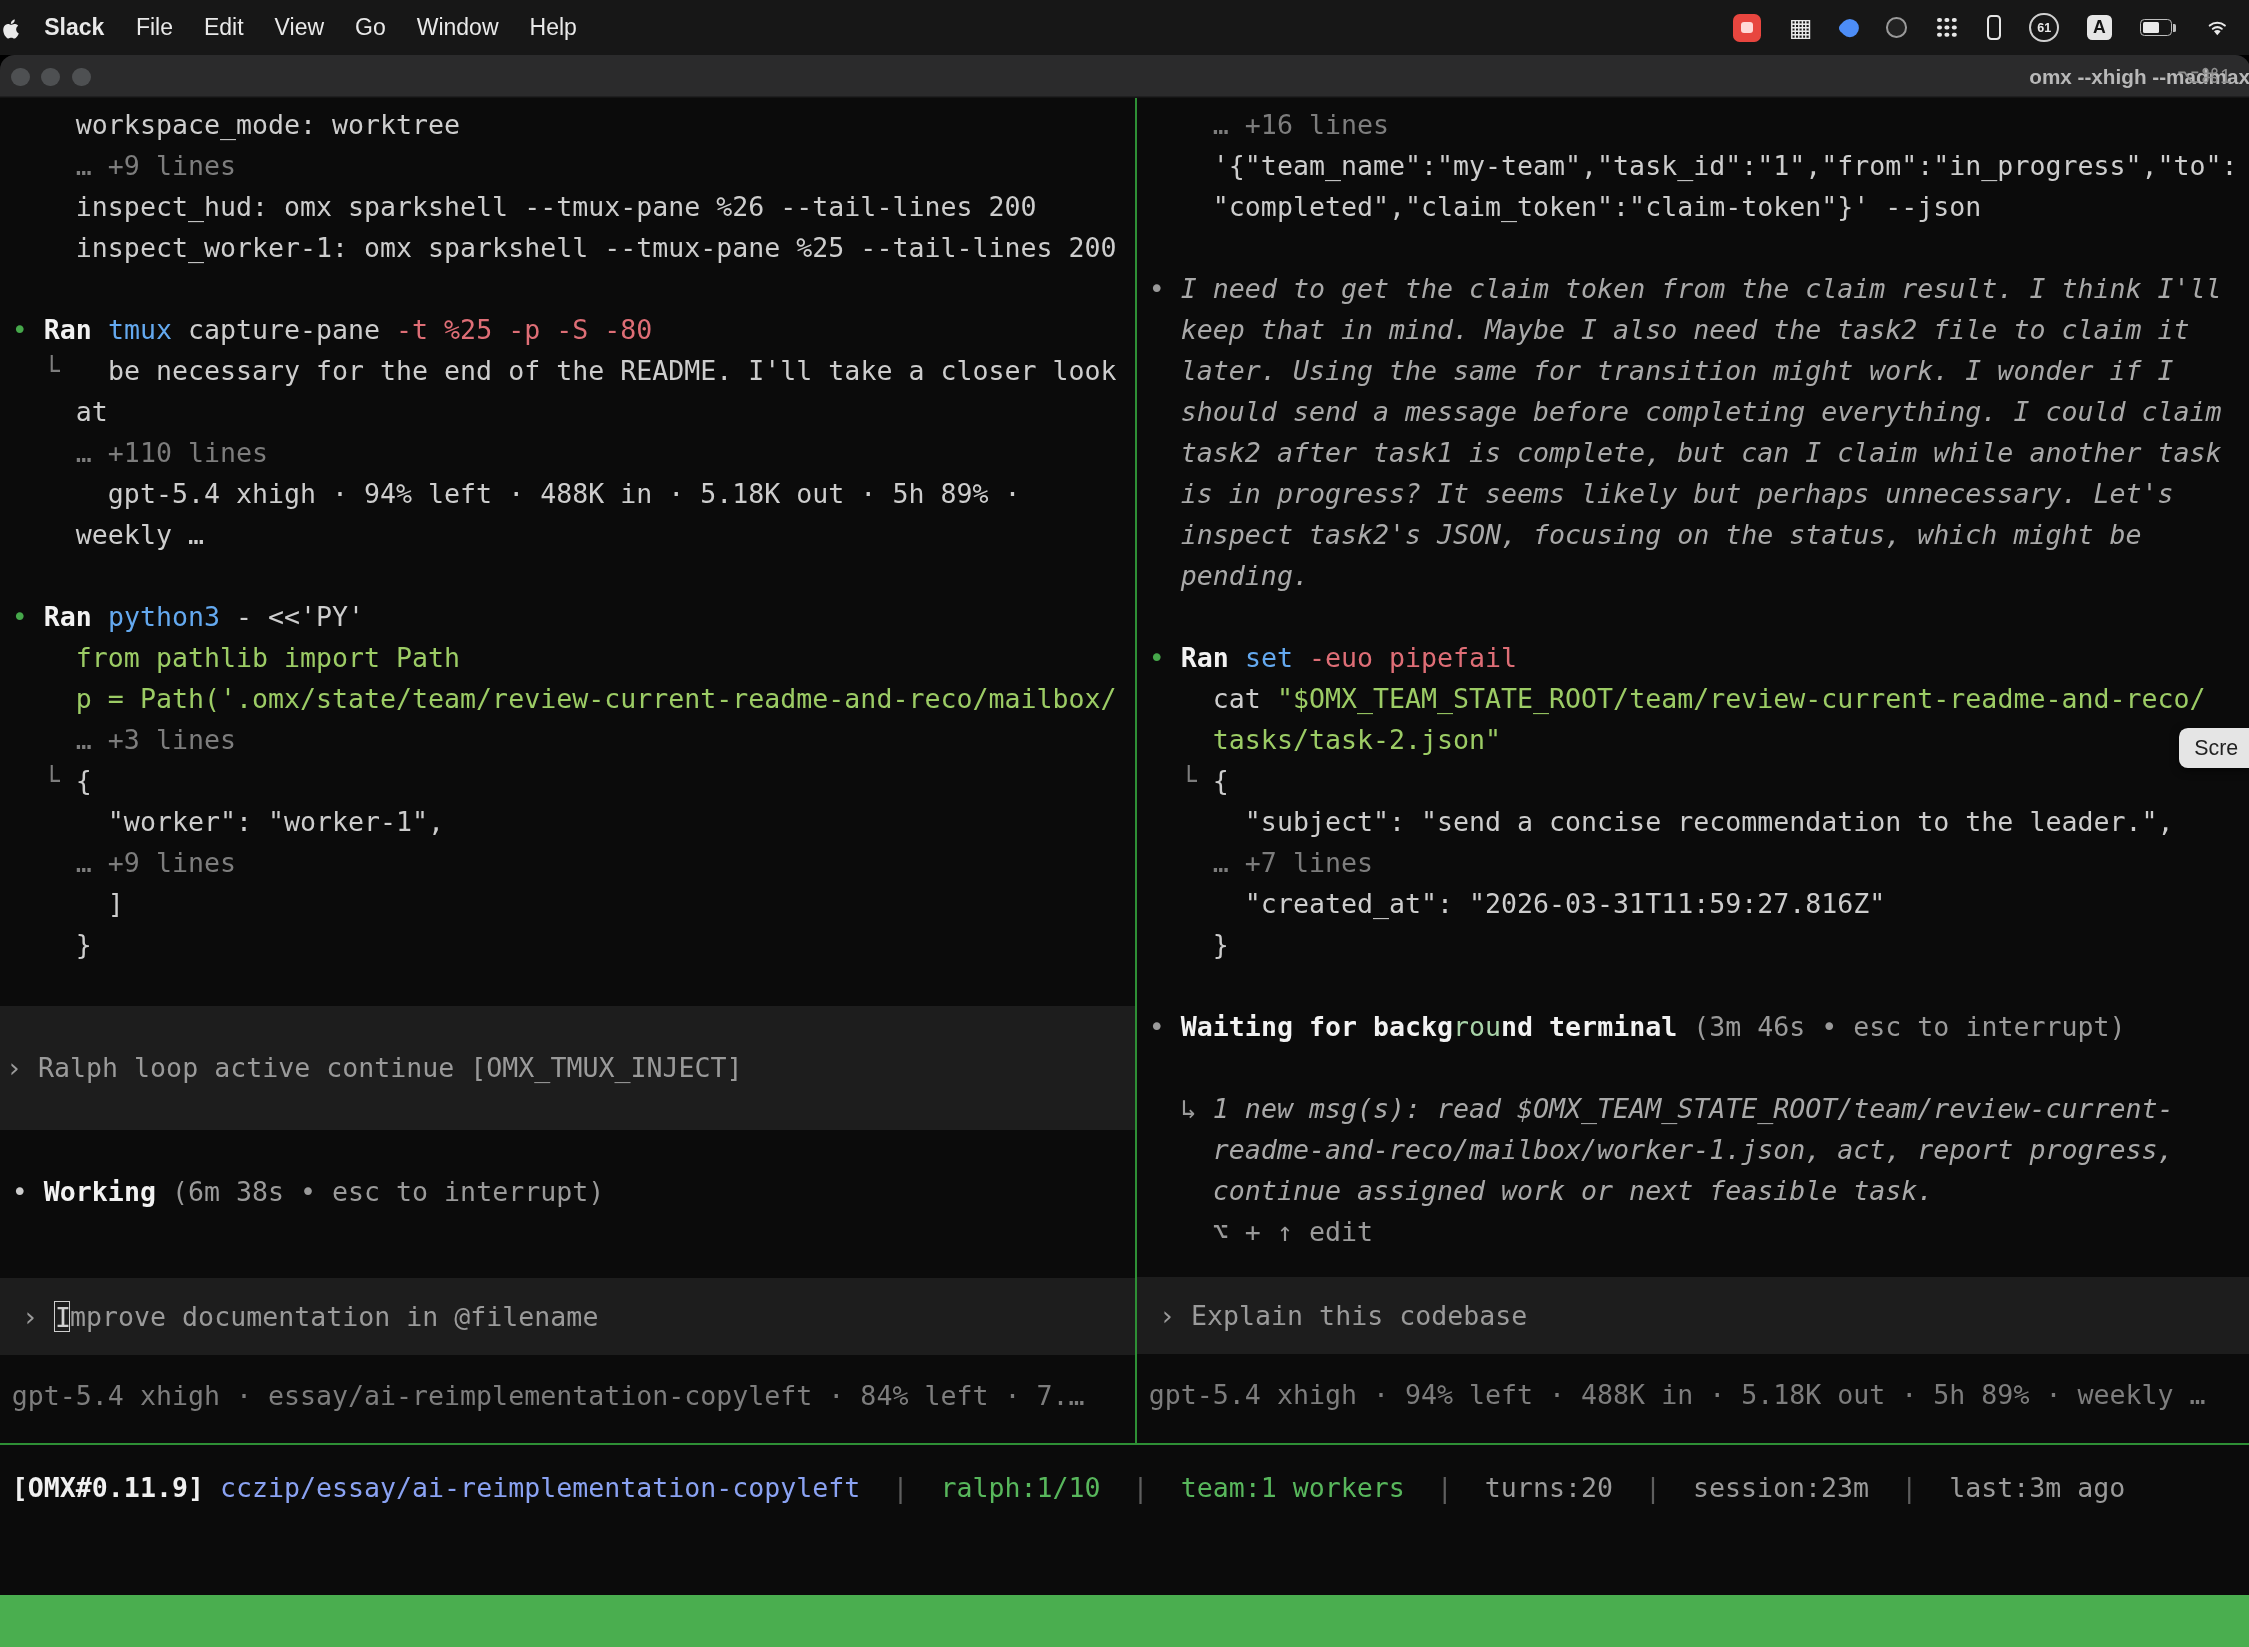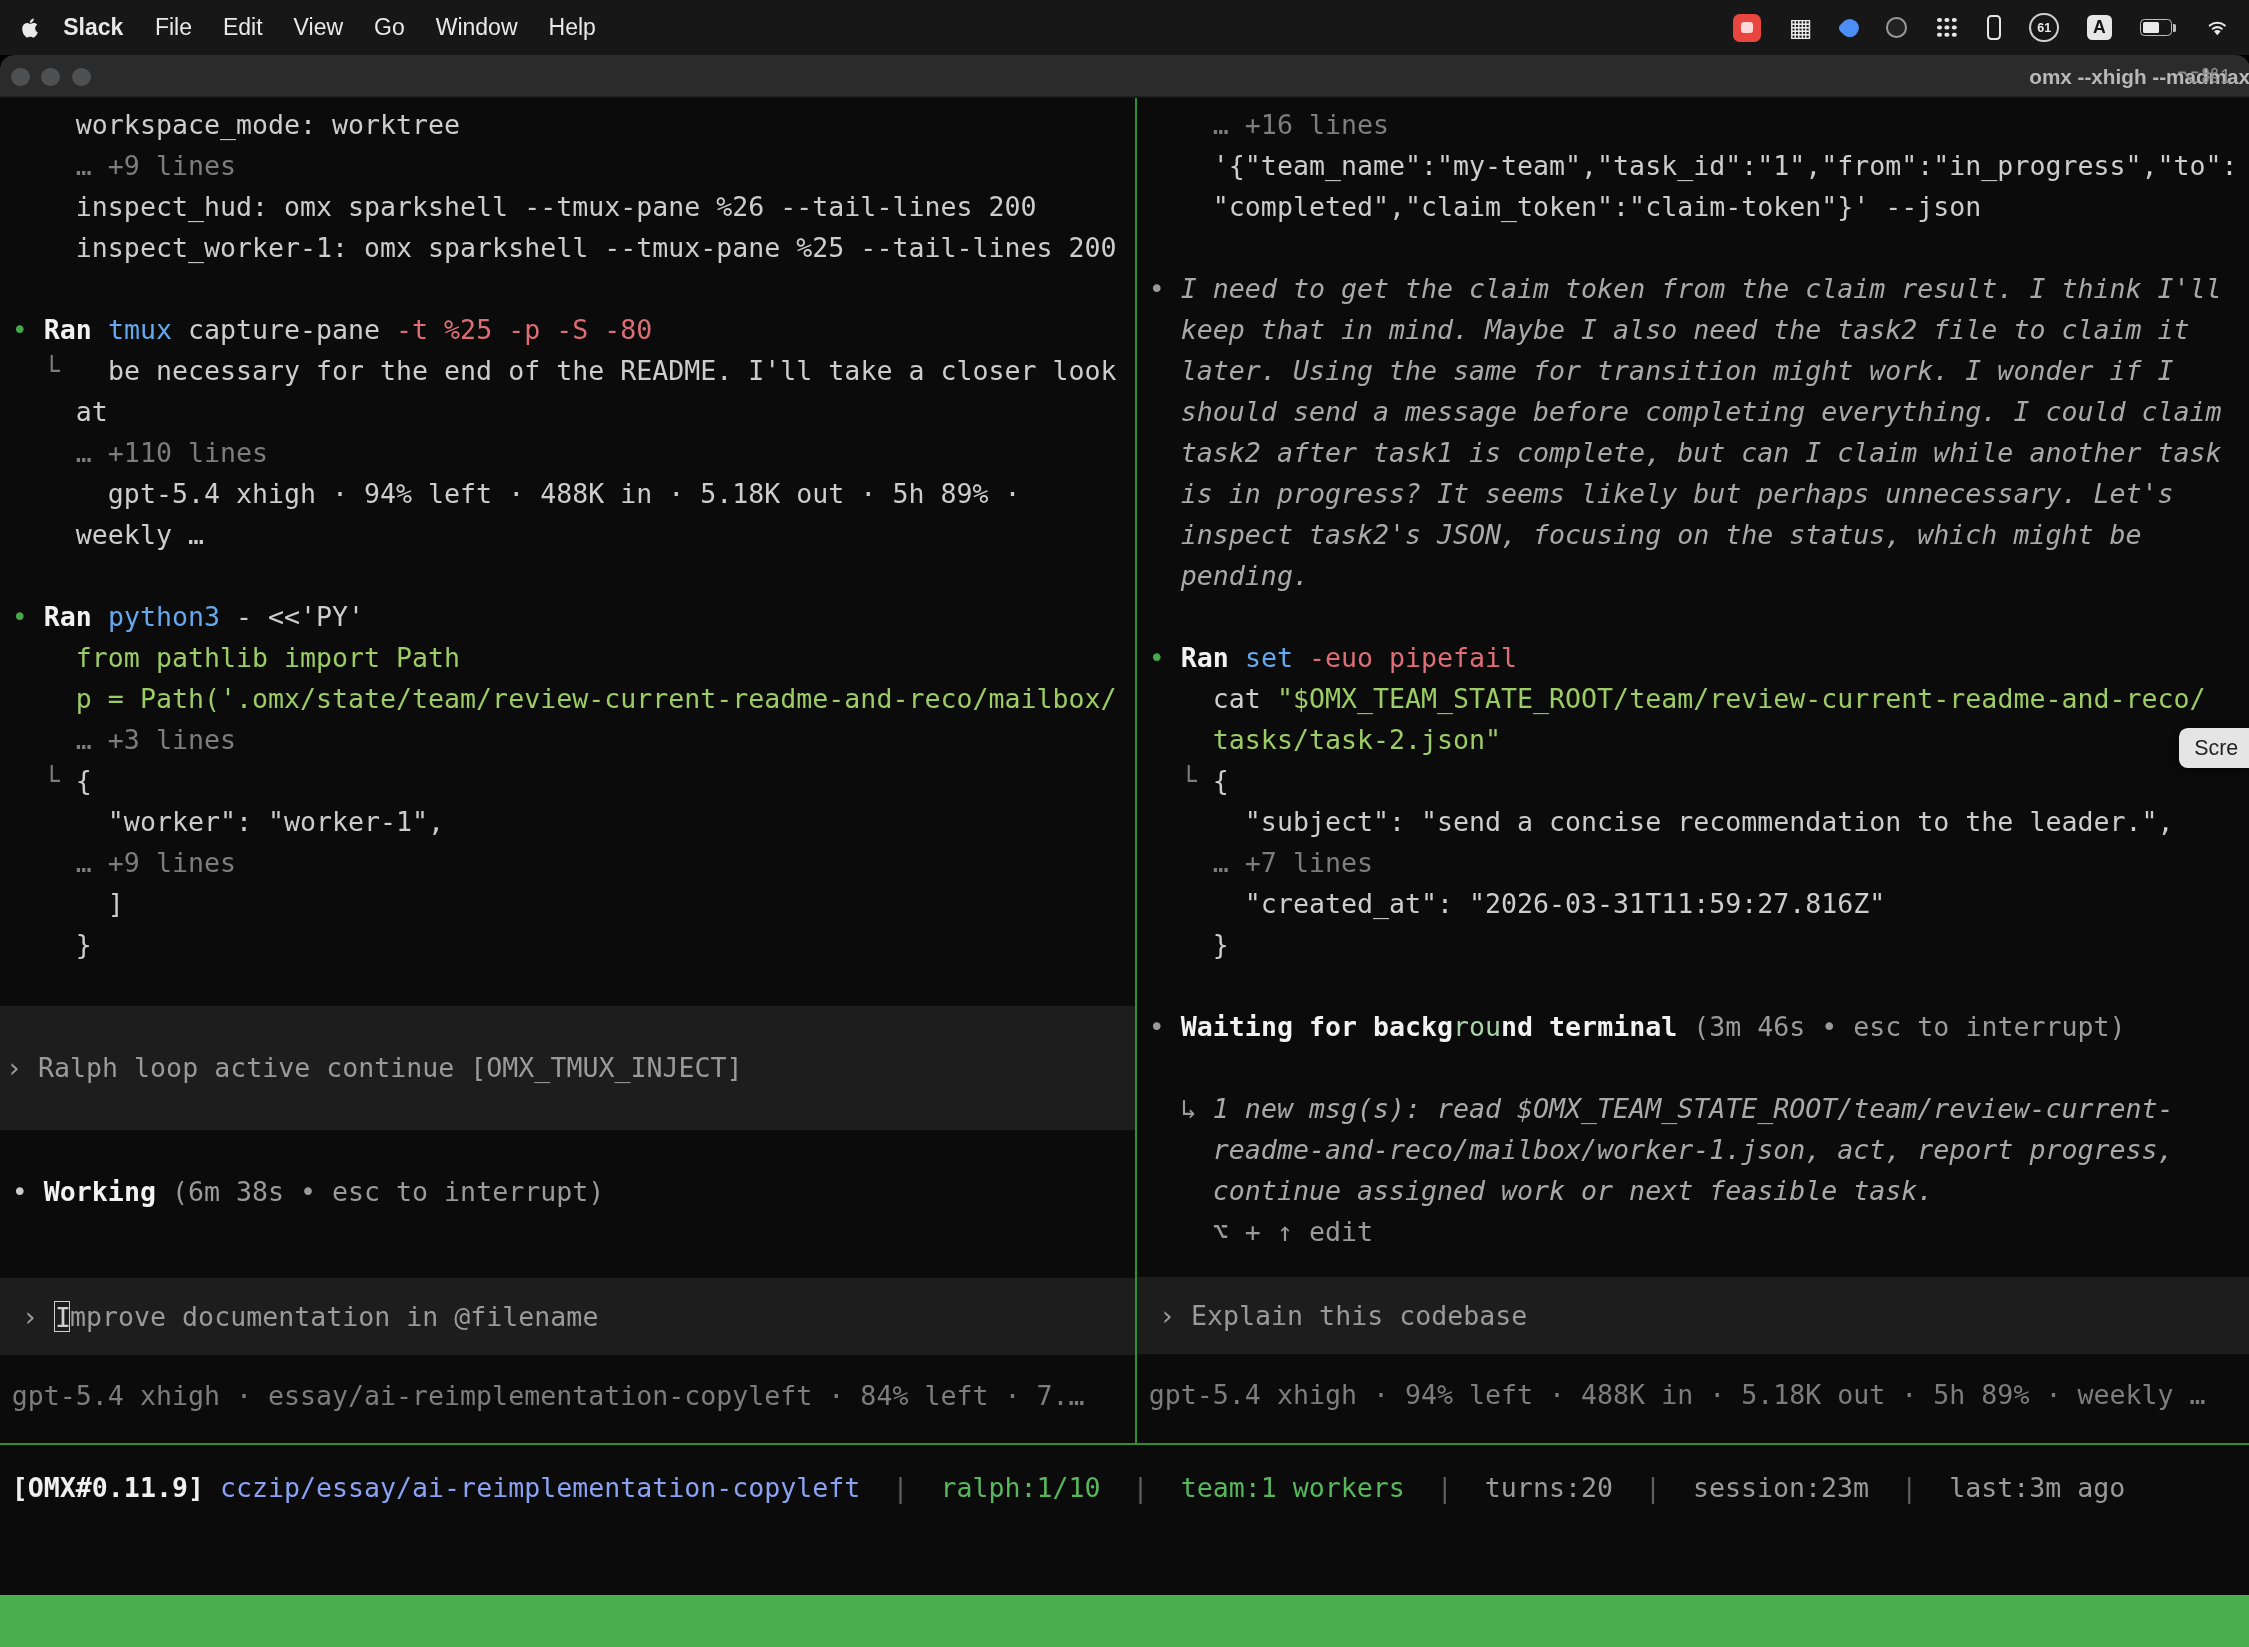--- a/index.html
+++ b/index.html
@@ -2,21 +2,21 @@
 <html style="font-size:11.8px"><head>
 <meta charset="utf-8">
 <style>
   *{margin:0;padding:0;box-sizing:border-box}
   html,body{width:2250px;height:1648px;background:#000;overflow:hidden}
   body{font-family:"Liberation Sans",sans-serif;position:relative}
 
   
   .menubar{position:absolute;top:0;left:0;width:2250px;height:55px;background:#171717;
     display:flex;align-items:center;justify-content:space-between;color:#e9e9e9;z-index:30}
-  .mb-left{display:flex;align-items:center;padding-left:19px}
+  .mb-left{display:flex;align-items:flex-end;}
   .mb-app{font-weight:bold;font-size:23px;margin:0 16px 0 20.7px}
   .mb-item{font-size:23px;margin:0 15.5px}
   .mb-right{display:flex;align-items:center;gap:28px;padding-right:19px}
   .mb-ic{display:inline-flex;align-items:center;justify-content:center}
   .rec{width:28px;height:28px;border-radius:6.6px;background:#e8463f}
   .rec-in{width:11.8px;height:11.8px;border-radius:3px;background:#ffd9d7}
   .glyph{font-family:"DejaVu Sans",sans-serif;font-size:25px;line-height:1;color:#e9e9e9}
   .drop{width:17.7px;height:17.7px;border-radius:50% 50% 50% 4.4px;background:#4d8df6;transform:rotate(45deg)}
   .knob{width:20.7px;height:20.7px;border-radius:50%;background:#222;border:2.2px solid #9a9a9a}
   .dots{position:relative;width:23.6px;height:23.6px}

